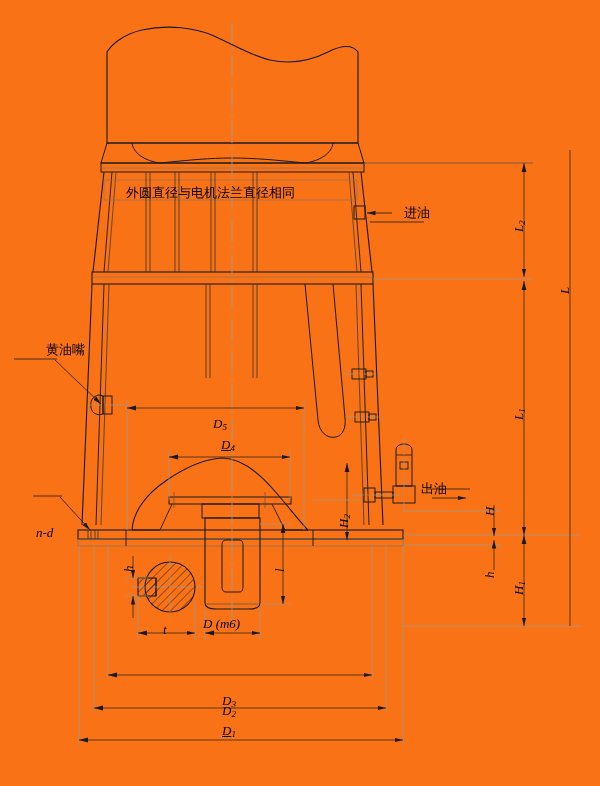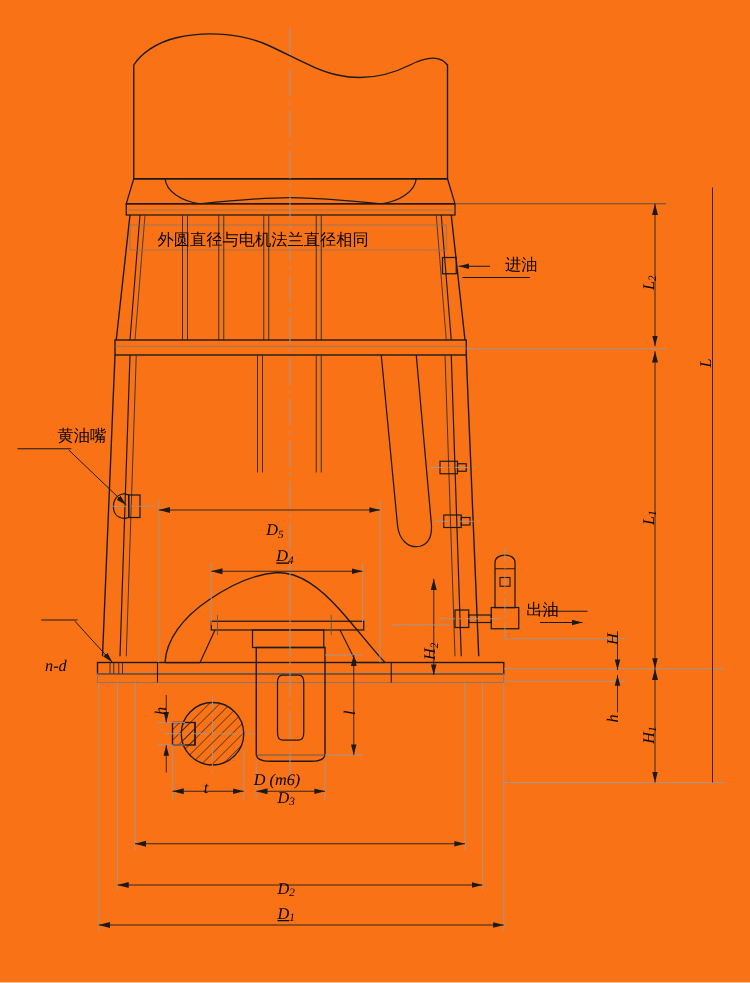--- a/index.html
+++ b/index.html
@@ -363,21 +363,21 @@
   </div>
 
   <div class="lbl dim" style="left:213px; top:417px;">
     <span>D</span><sub>5</sub>
   </div>
 
   <div class="lbl dim" style="left:221px; top:438px;text-decoration:underline;">
     <span>D</span><sub>4</sub>
   </div>
 
-  <div class="lbl dim" style="left:222px; top:631px;">
+  <div class="lbl dim" style="left:222px; top:694px;">
     <span>D</span><sub>3</sub>
   </div>
 
   <div class="lbl dim" style="left:222px; top:704px;">
     <span>D</span><sub>2</sub>
   </div>
 
   <div class="lbl dim" style="left:222px; top:724px;text-decoration:underline;">
     <span>D</span><sub>1</sub>
   </div>

